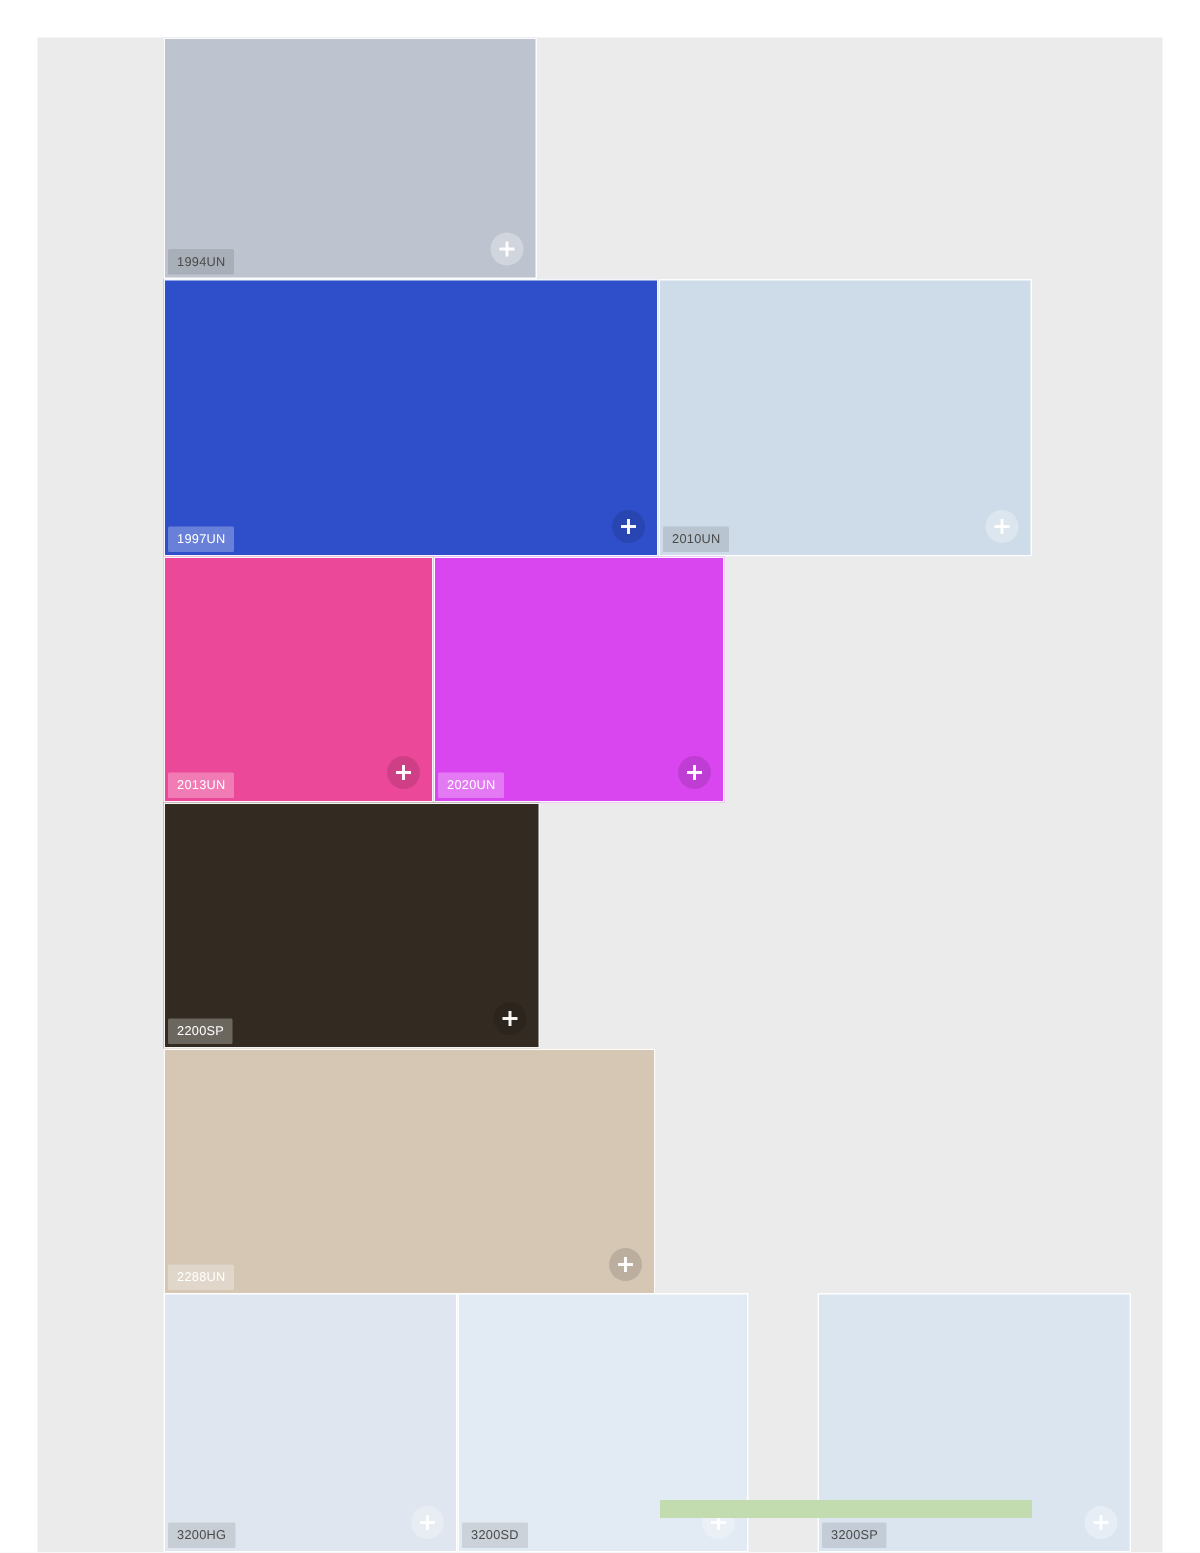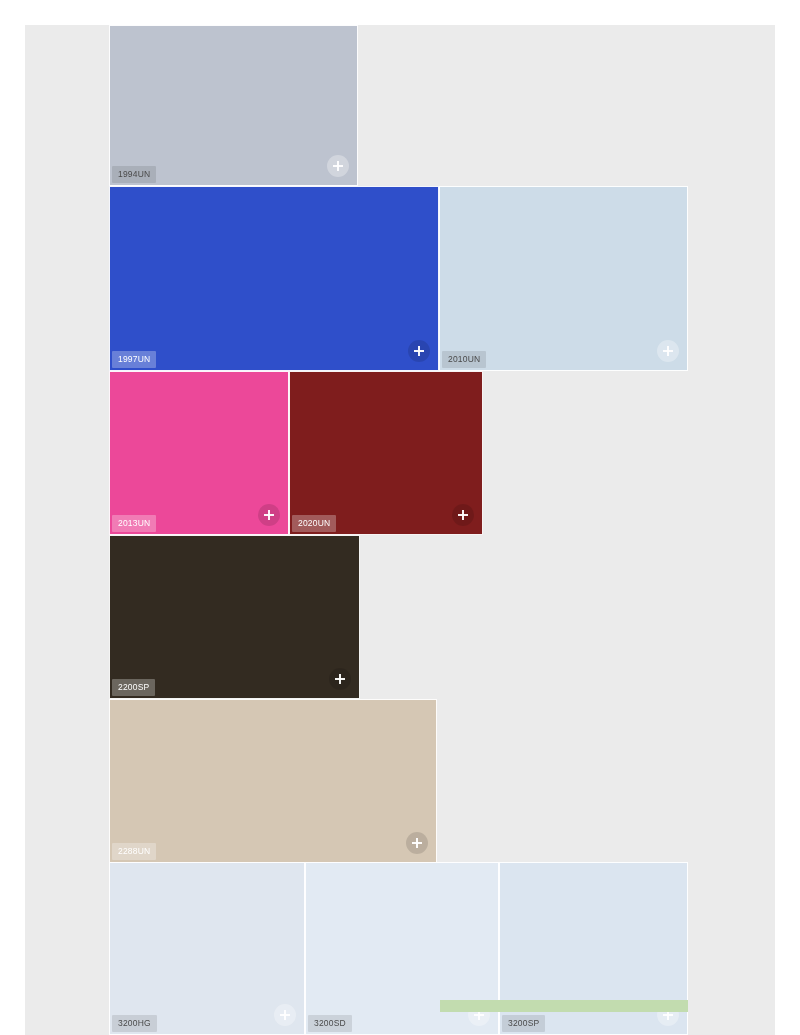--- a/index.html
+++ b/index.html
@@ -137,21 +137,21 @@
         <div class="swatch" style="width: 249px; background: rgb(205, 220, 232);">
           <span class="swatch-label dark-text">2010UN</span>
           <button class="add-btn"><span><span class="plus-h"></span><span class="plus-v"></span></span></button>
         </div>
       </div>
       <div class="row" style="top: 346px; height: 164px;">
         <div class="swatch" style="width: 180px; background: #ec4899;">
           <span class="swatch-label">2013UN</span>
           <button class="add-btn dark"><span><span class="plus-h"></span><span class="plus-v"></span></span></button>
         </div>
-        <div class="swatch" style="width: 194px; background: #7f1d1d; text-align: center;">
+        <div class="swatch" style="width: 194px; background: #d946ef; text-align: center;">
           <span class="swatch-label">2020UN</span>
           <button class="add-btn dark"><span><span class="plus-h"></span><span class="plus-v"></span></span></button>
         </div>
       </div>
       <div class="row" style="top: 510px; height: 164px; flex-direction: column;">
         <div class="swatch" style="width: 251px; background: rgb(51, 43, 33);">
           <span class="swatch-label">2200SP</span>
           <button class="add-btn dark"><span><span class="plus-h"></span><span class="plus-v"></span></span></button>
         </div>
         <div class="swatch" style="width: 328px; background: rgb(213, 199, 180); text-align: right;">
@@ -161,21 +161,21 @@
       </div>
       <div class="row" style="top: 837px; height: 173px; text-align: center;">
         <div class="swatch" style="width: 196px; background: rgb(223, 230, 239);">
           <span class="swatch-label dark-text">3200HG</span>
           <button class="add-btn"><span><span class="plus-h"></span><span class="plus-v"></span></span></button>
         </div>
         <div class="swatch" style="width: 194px; background: rgb(226, 234, 243);">
           <span class="swatch-label dark-text">3200SD</span>
           <button class="add-btn"><span><span class="plus-h"></span><span class="plus-v"></span></span></button>
         </div>
-        <div class="swatch" style="width: 189px; background: rgb(219, 229, 240);">
+        <div class="swatch" style="width: 209px; background: rgb(219, 229, 240); margin-left: 46px;">
           <span class="swatch-label dark-text">3200SP</span>
           <button class="add-btn"><span><span class="plus-h"></span><span class="plus-v"></span></span></button>
         </div>
       </div>
     </div>
 
   <div id="green-strip" style="background: rgb(194, 220, 175);"></div>
 
 </div>
 

